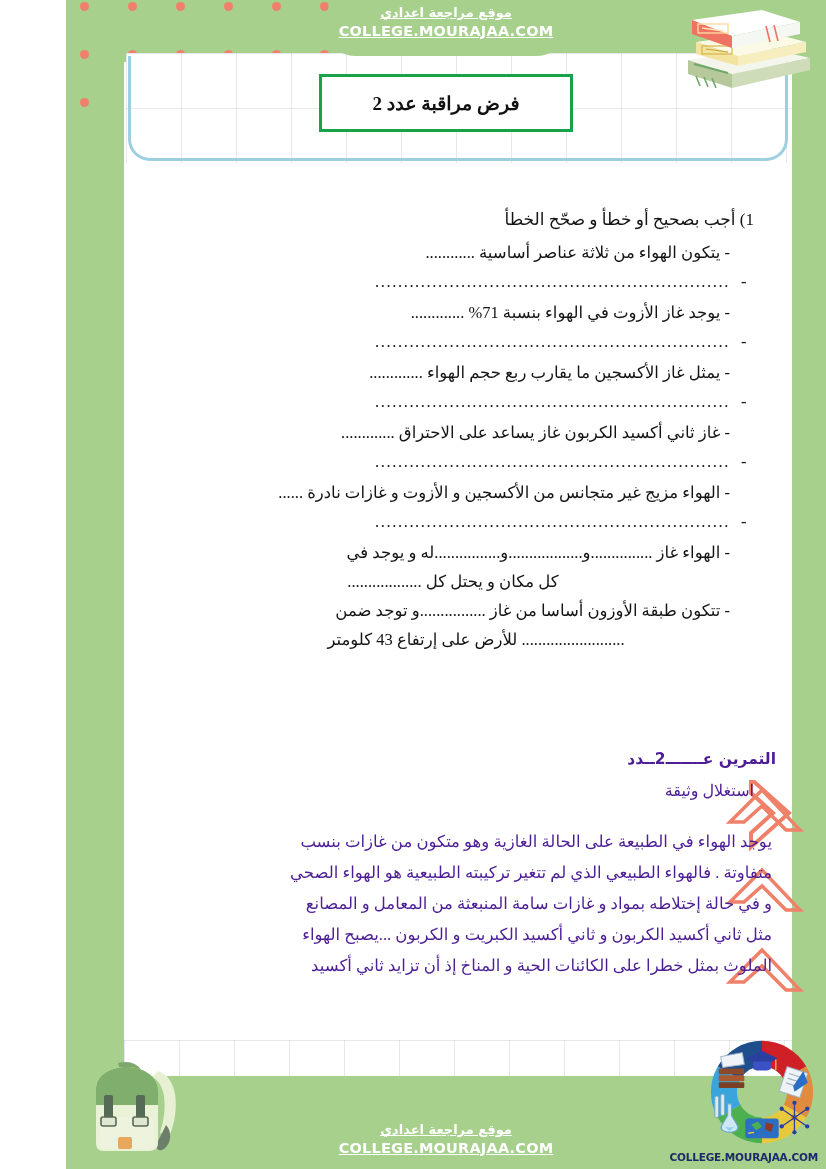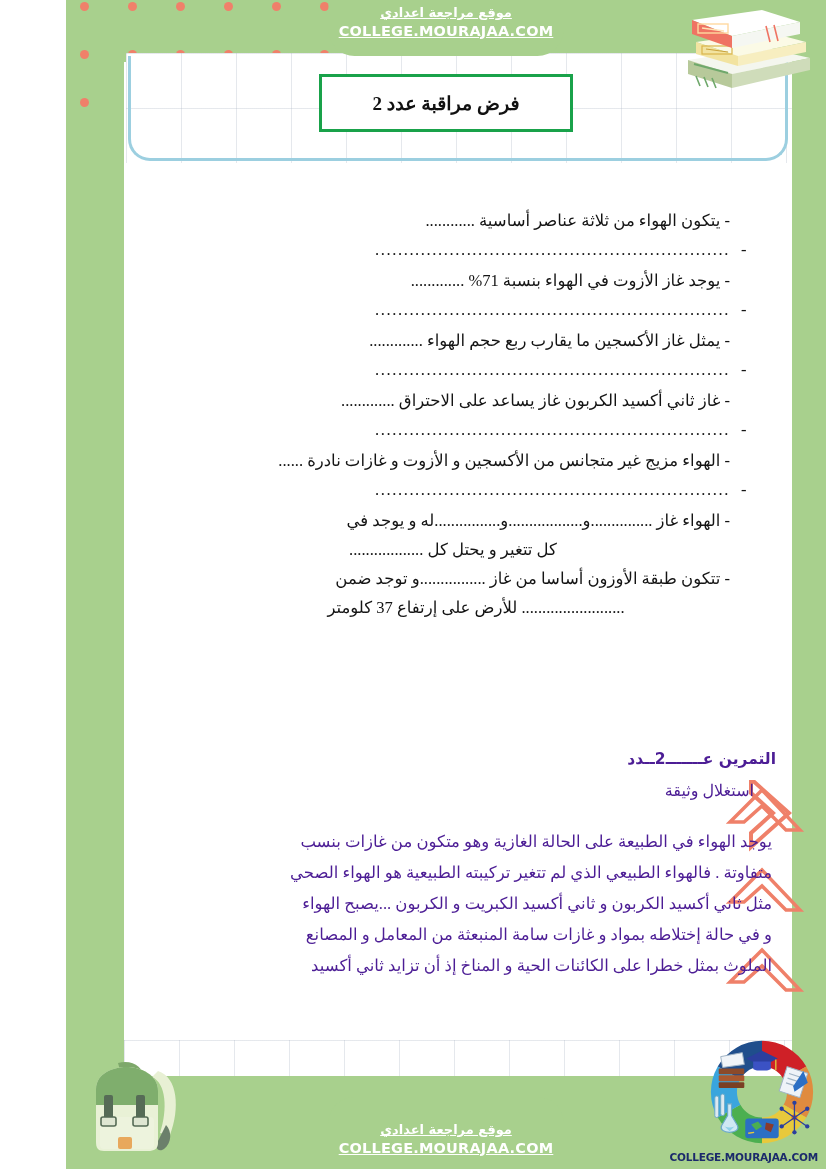--- a/index.html
+++ b/index.html
@@ -417,54 +417,55 @@
     <span class="url">COLLEGE.MOURAJAA.COM</span>
   </div>
 
   <div class="title-box">
     <span>فرض مراقبة عدد 2</span>
   </div>
 
   <div class="doc">
     <div style="height:18px"></div>
 
+    <p class="q-line">1) أجب بصحيح أو خطأ و صحّح الخطأ</p>
 
     <p class="stmt">-   يتكون الهواء من  ثلاثة عناصر أساسية  ............</p>
     <p class="dots-row"><span class="dash">-</span><span>..............................................................</span></p>
 
     <p class="stmt">-   يوجد غاز الأزوت في الهواء بنسبة 71% .............</p>
     <p class="dots-row"><span class="dash">-</span><span>..............................................................</span></p>
 
     <p class="stmt">-   يمثل غاز الأكسجين ما يقارب ربع  حجم الهواء  .............</p>
     <p class="dots-row"><span class="dash">-</span><span>..............................................................</span></p>
 
     <p class="stmt">-   غاز ثاني أكسيد الكربون غاز يساعد على الاحتراق  .............</p>
     <p class="dots-row"><span class="dash">-</span><span>..............................................................</span></p>
 
     <p class="stmt">-   الهواء مزيج غير متجانس من الأكسجين و الأزوت و  غازات نادرة  ......</p>
     <p class="dots-row"><span class="dash">-</span><span>..............................................................</span></p>
 
 
     <p class="stmt">-   الهواء غاز ...............و..................و................له  و يوجد في</p>
-    <p class="cont">كل تتغير و يحتل كل ..................</p>
+    <p class="cont">كل مكان و يحتل كل ..................</p>
 
     <p class="stmt">-   تتكون طبقة الأوزون أساسا من غاز  ................و توجد ضمن</p>
-    <p class="cont-r">......................... للأرض على إرتفاع  37 كلومتر</p>
+    <p class="cont-r">......................... للأرض على إرتفاع  43 كلومتر</p>
   </div>
 
   <div class="doc2">
     <div class="ex-heading-wrap">
       <span class="ex-heading">التمرين عـــــــ2ــدد</span>
     </div>
     <p class="sub-label">استغلال وثيقة</p>
     <div>
       <p class="para">يوجد الهواء في الطبيعة على  الحالة  الغازية وهو متكون من غازات بنسب</p>
       <p class="para">متفاوتة . فالهواء الطبيعي الذي لم تتغير تركيبته الطبيعية هو الهواء الصحي</p>
+      <p class="para">و في حالة إختلاطه بمواد و غازات سامة المنبعثة من المعامل و المصانع</p>
       <p class="para">مثل ثاني أكسيد الكربون و ثاني أكسيد الكبريت و الكربون ...يصبح الهواء</p>
-      <p class="para">و في حالة إختلاطه بمواد و غازات سامة المنبعثة من المعامل و المصانع</p>
       <p class="para">الملوث بمثل خطرا على الكائنات الحية و المناخ إذ أن تزايد ثاني أكسيد</p>
     </div>
   </div>
 
   <div class="backpack-deco">
     <svg width="120" height="118" viewBox="0 0 120 118">
       <path d="M84 24 C104 30 106 62 96 88 L86 86 C94 62 92 36 78 30 Z" fill="#e8f0d4"></path>
       <path d="M92 78 C98 84 98 96 90 102 C84 106 80 100 84 94 Z" fill="#6b7f6b"></path>
       <path d="M44 16 C58 12 70 20 70 32 L62 32 C62 24 54 20 46 23 Z" fill="#7ea86b"></path>
       <path d="M22 42 C22 26 40 20 52 20 C66 20 84 27 84 44 L84 96 C84 102 80 104 74 104 L30 104 C24 104 22 101 22 95 Z" fill="#e9f1d6"></path>

